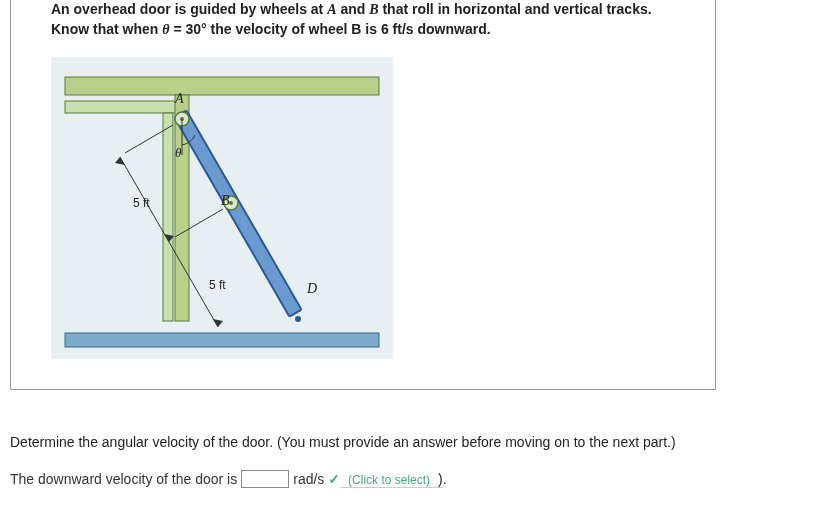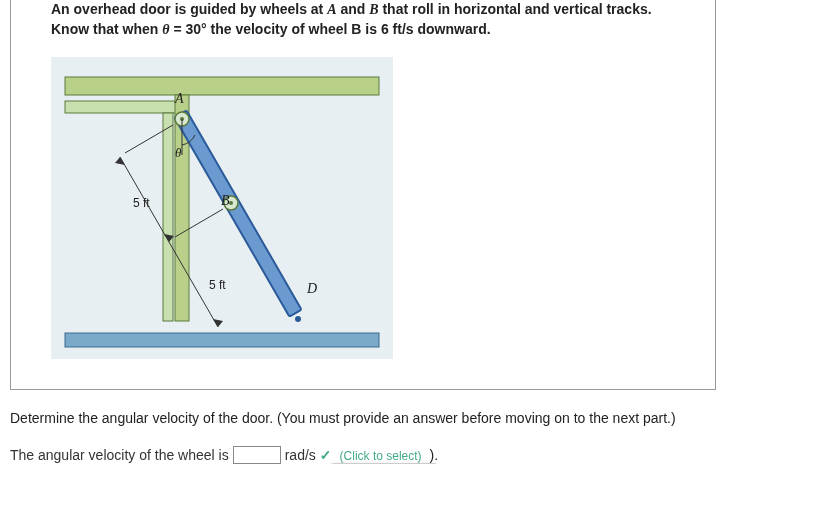--- a/index.html
+++ b/index.html
@@ -2,21 +2,21 @@
 <html><head>
 <meta charset="utf-8">
 <style>
   * { box-sizing: border-box; margin: 0; padding: 0; }
   body { font-family: Arial, Helvetica, sans-serif; font-size: 14px; color: #333; background: #fff; width: 823px; }
   .top-border-area { border-left: 1px solid #999; border-right: 1px solid #999; border-bottom: 1px solid #999; margin-left: 10px; width: 706px; padding: 0 40px 30px 40px; }
   .problem-text { line-height: 1.4; font-weight: 600; color: #222; }
   .problem-text i { font-style: italic; font-family: 'Times New Roman', serif; }
   .figure { margin-top: 18px; width: 342px; height: 302px; background: #e8eff2; position: relative; }
   .question-area { padding: 10px 10px 0 10px; }
-  .question-text { margin: 10px 0 20px 0; color: #222; }
+  .question-text { margin: 34px 0 20px 0; color: #222; }
   .answer-line { display: flex; align-items: center; gap: 4px; font-size: 14px; }
   .ans-input { width: 48px; height: 18px; border: 1px solid #888; font-size: 12px; padding: 0 2px; }
   .dropdown-wrap { position: relative; display: inline-block; }
   .dropdown-trigger { display: inline-flex; align-items: center; gap: 4px; color: #4a8; font-size: 12px; cursor: pointer; padding: 0 4px; }
   .check { color: #4a8; font-weight: bold; }
   .dropdown-menu { position: absolute; top: 16px; left: -6px; background: #fff; border: 1px solid #ccc; border-radius: 4px; box-shadow: 0 2px 6px rgba(0,0,0,0.15); padding: 6px 0; min-width: 108px; font-size: 12px; z-index: 10; }
   .dropdown-item { padding: 2px 12px; cursor: pointer; color: #333; }
   .paren { color: #222; }
   
   .fig-svg { width: 100%; height: 100%; }
@@ -74,21 +74,21 @@
       <text x="82" y="150" font-family="Arial" font-size="12" fill="#222">5 ft</text>
       <text x="158" y="232" font-family="Arial" font-size="12" fill="#222">5 ft</text>
     </svg>
   </div>
 </div>
 
 <div class="question-area">
   <p class="question-text">Determine the angular velocity of the door. (You must provide an answer before moving on to the next part.)</p>
 
   <div class="answer-line">
-    <span>The angular velocity of the wheel is</span>
+    <span>The downward velocity of the door is</span>
     <input class="ans-input" type="text" style="">
     <span>rad/s</span>
     <span class="check">✓</span>
     <div class="dropdown-wrap">
       <span class="dropdown-trigger">
         <span>(Click to select)</span>
       </span>
       <div class="dropdown-menu">
         <div class="dropdown-item">cw</div>
         <div class="dropdown-item">ccw</div>

